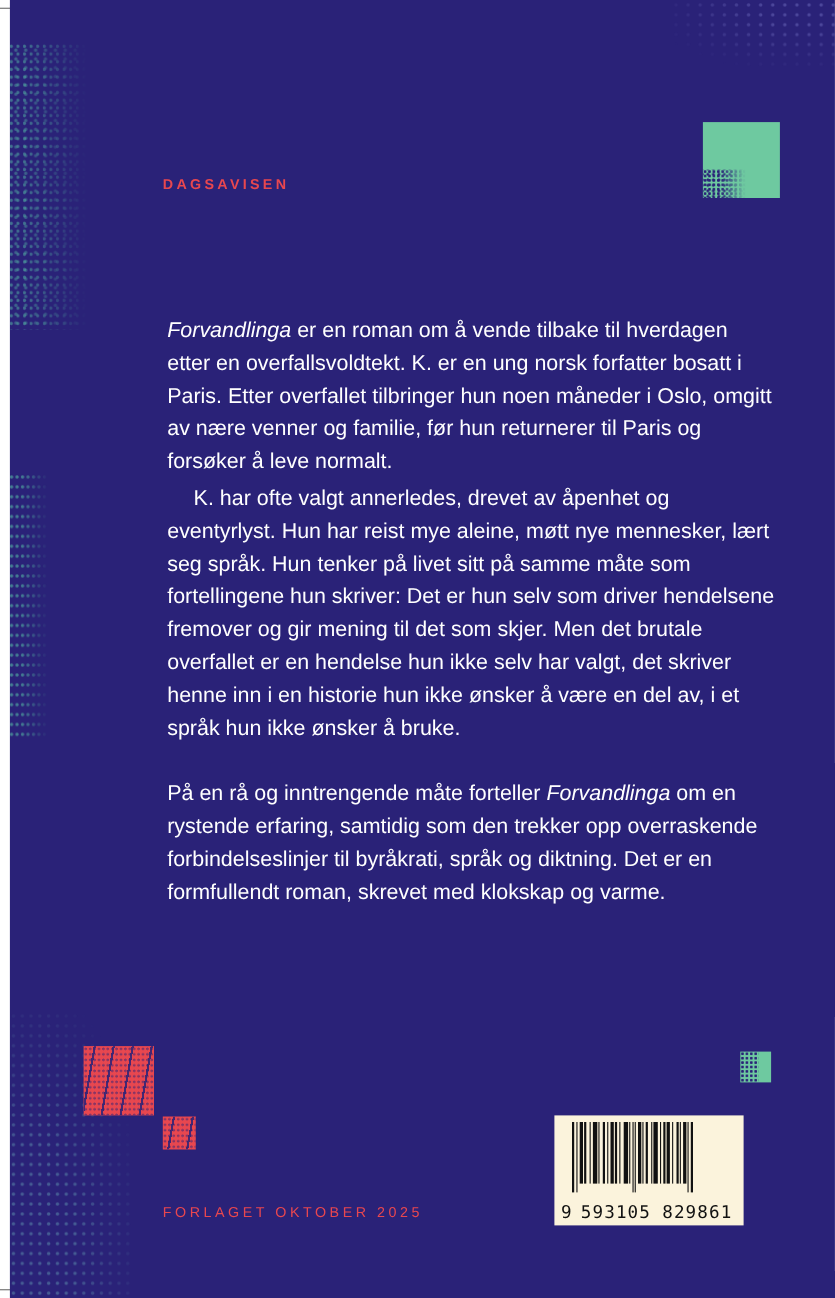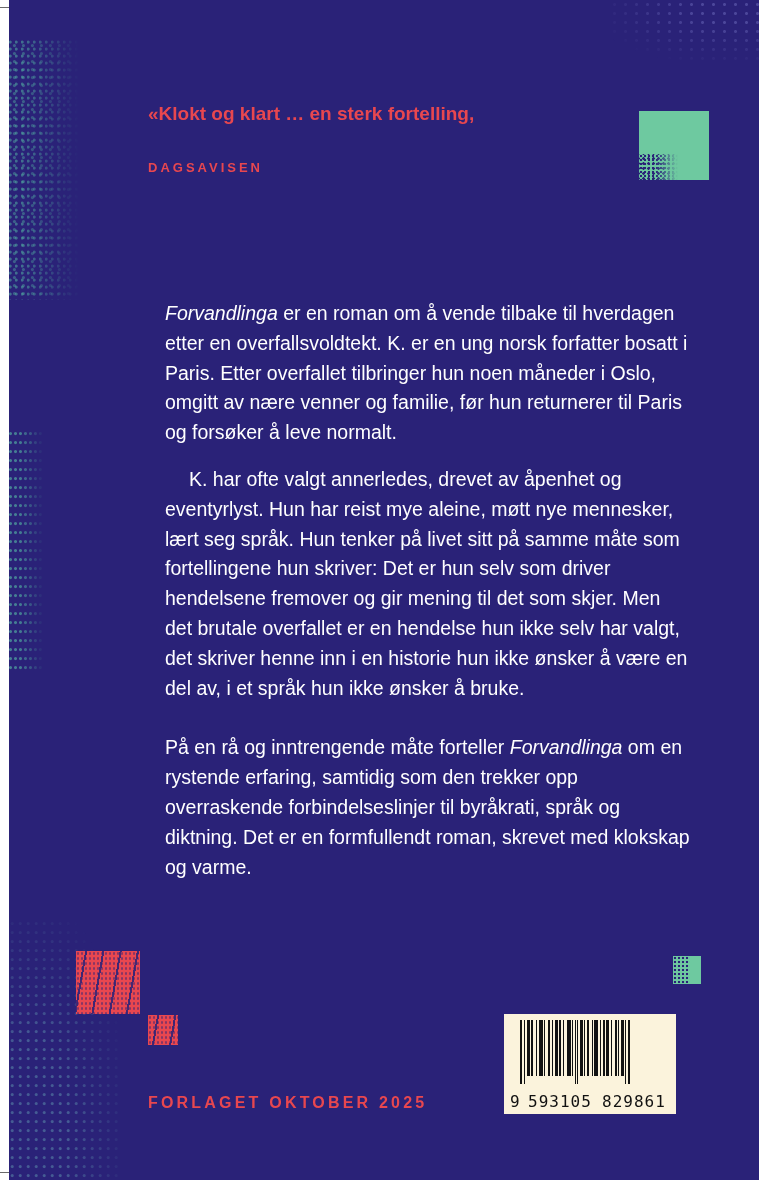--- a/index.html
+++ b/index.html
@@ -70,21 +70,21 @@
         radial-gradient(circle, #2a2278 0 1px, transparent 1.6px) 2px 2px/5px 5px;
       -webkit-mask-image: linear-gradient(to right, #000 40%, transparent 100%);
       mask-image: linear-gradient(to right, #000 40%, transparent 100%);
     }
 
     
     .blurb {
       position: absolute; left: 148px; top: 282px; width: 560px;
       color: #ffffff; font-size: 19.5px; line-height: 29.8px;
     }
-    .blurb p { margin: 17px; }
+    .blurb p { margin: 4px; }
     .blurb p.indent { text-indent: 24px; }
     .blurb p.gap { margin-top: 30px; }
     .blurb em { font-style: italic; }
 
     
     .red-block { position: absolute; background: #e8474f; overflow: hidden; }
     .red-block-large { left: 76px; top: 951px; width: 64px; height: 63px; }
     .red-block-small { left: 148px; top: 1015px; width: 30px; height: 30px; }
     .red-block::after {
       content: ""; position: absolute; inset: 0;
@@ -99,21 +99,21 @@
       background: #6ec9a0; overflow: hidden;
     }
     .teal-small::after {
       content: ""; position: absolute; left: 0; top: 0; width: 60%; height: 100%;
       background: radial-gradient(circle, #2a2278 0 1px, transparent 1.6px) 0 0/4px 4px;
     }
 
     
     .publisher {
       position: absolute; left: 148px; top: 1094px;
-      color: #e8474f; font-size: 16px; font-weight: 700; letter-spacing: 3.2px;
+      color: #e8474f; font-size: 13px; font-weight: 400; letter-spacing: 3.2px;
     }
 
     
     .barcode-box {
       position: absolute; left: 504px; top: 1014px; width: 172px; height: 100px;
       background: #fbf3dc; box-sizing: border-box; padding: 4px 6px 0 6px;
     }
     .isbn-label {
       font-family: "DejaVu Sans Mono", monospace; font-size: 11px; color: #222;
       letter-spacing: 1px; text-align: center; line-height: 13px;
@@ -138,21 +138,20 @@
 <div class="trim-mark trim-bottom"></div>
 
 <div class="cover">
   <div class="speckle speckle-left-top"></div>
   <div class="speckle speckle-left-mid"></div>
   <div class="speckle speckle-left-bottom"></div>
   <div class="speckle speckle-top-right"></div>
 </div>
 
 <div class="quote">
-  <div>«Klokt og klart … en sterk fortelling,</div>
 </div>
 <div class="quote-source">DAGSAVISEN</div>
 
 <div class="teal-square">
   <div class="noise"></div>
 </div>
 
 <div class="blurb">
   <p><em>Forvandlinga</em><span> er en roman om å vende tilbake til hverdagen etter en overfallsvoldtekt. K. er en ung norsk forfatter bosatt i Paris. Etter overfallet tilbringer hun noen måneder i Oslo, omgitt av nære venner og familie, før hun returnerer til Paris og forsøker å leve normalt.</span></p>
   <p class="indent">K. har ofte valgt annerledes, drevet av åpenhet og eventyrlyst. Hun har reist mye aleine, møtt nye mennesker, lært seg språk. Hun tenker på livet sitt på samme måte som fortellingene hun skriver: Det er hun selv som driver hendelsene fremover og gir mening til det som skjer. Men det brutale overfallet er en hendelse hun ikke selv har valgt, det skriver henne inn i en historie hun ikke ønsker å være en del av, i et språk hun ikke ønsker å bruke.</p>

